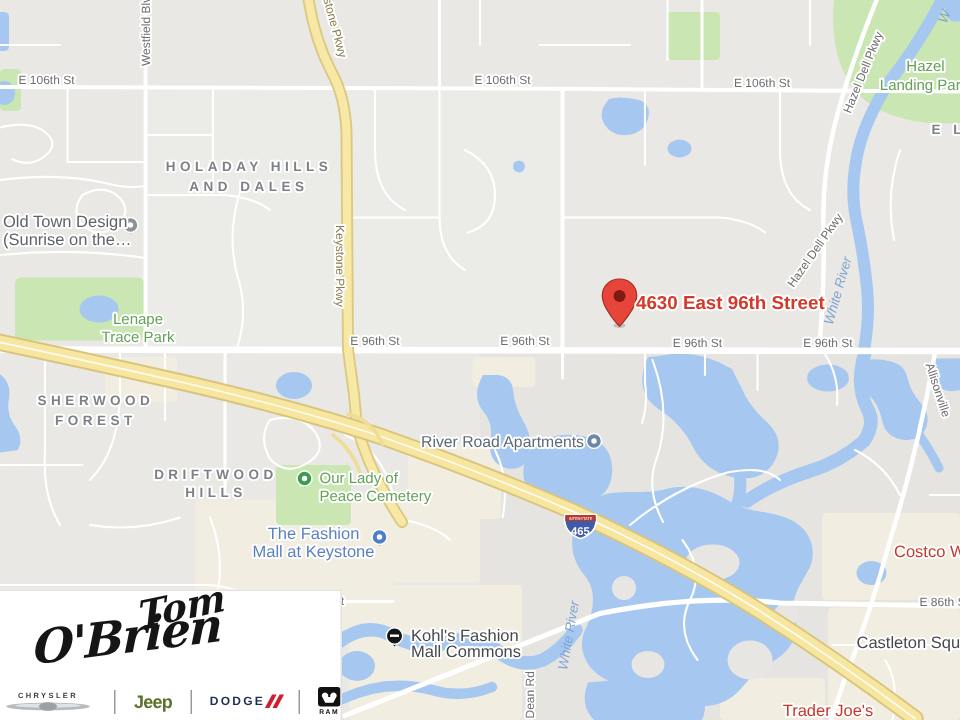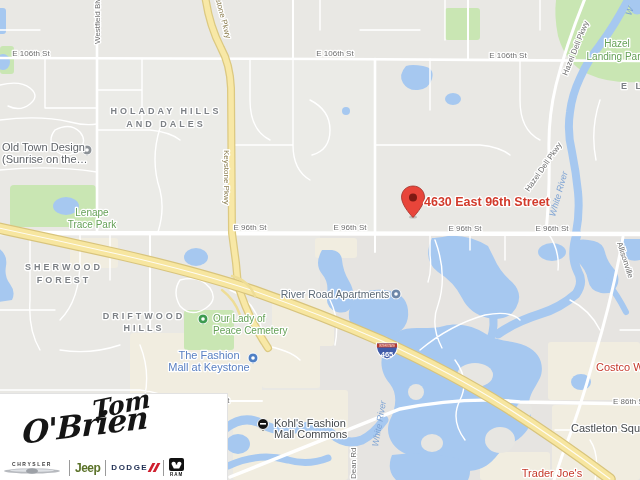--- a/index.html
+++ b/index.html
@@ -23,21 +23,21 @@
   .shield-num{font-size:7.5px;font-weight:bold;fill:#fff;}
   .shield-top{font-size:2.6px;fill:#fff;}
   
   #logo-box{position:absolute;left:0;top:393px;width:227px;height:87px;background:#ffffff;
             border-top:1px solid #e2e2e2;border-right:1px solid #e2e2e2;z-index:5;overflow:hidden;}
   .script{position:absolute;color:#151515;font-family:"DejaVu Serif",serif;
           font-style:italic;font-weight:bold;white-space:nowrap;}
   #script-top{left:92px;top:-4px;font-size:25px;transform:rotate(-12deg) skewX(-8deg);}
   #script-bottom{left:22px;top:13px;font-size:31px;transform:rotate(-7deg) skewX(-8deg);letter-spacing:-1px;}
   #brand-row{position:absolute;left:0;bottom:4px;width:100%;display:flex;align-items:center;
-             justify-content:flex-start;gap:5px;}
+             justify-content:space-between;gap:5px;}
   .brand-div{width:1px;height:16px;background:#9a9a9a;}
   #chrysler-block{display:flex;flex-direction:column;align-items:center;width:64px;}
   #chrysler-text{font-size:5px;font-weight:bold;letter-spacing:1.6px;color:#3c3c3c;}
   #jeep-text{font-size:12px;font-weight:bold;color:#5b7229;letter-spacing:-0.5px;}
   #dodge-block{display:flex;align-items:center;gap:1px;}
   #dodge-text{font-size:8px;font-weight:bold;letter-spacing:1.5px;color:#1e2d52;}
   .slash{width:3px;height:9px;background:#cf1f2e;transform:skewX(-28deg);margin-left:1px;display:inline-block;}
   #ram-block{display:flex;flex-direction:column;align-items:center;}
   #ram-badge{width:15px;height:13px;background:#111;border-radius:2px;display:flex;align-items:center;justify-content:center;}
   #ram-text{font-size:4.5px;font-weight:bold;color:#111;letter-spacing:1px;margin-top:1px;}

